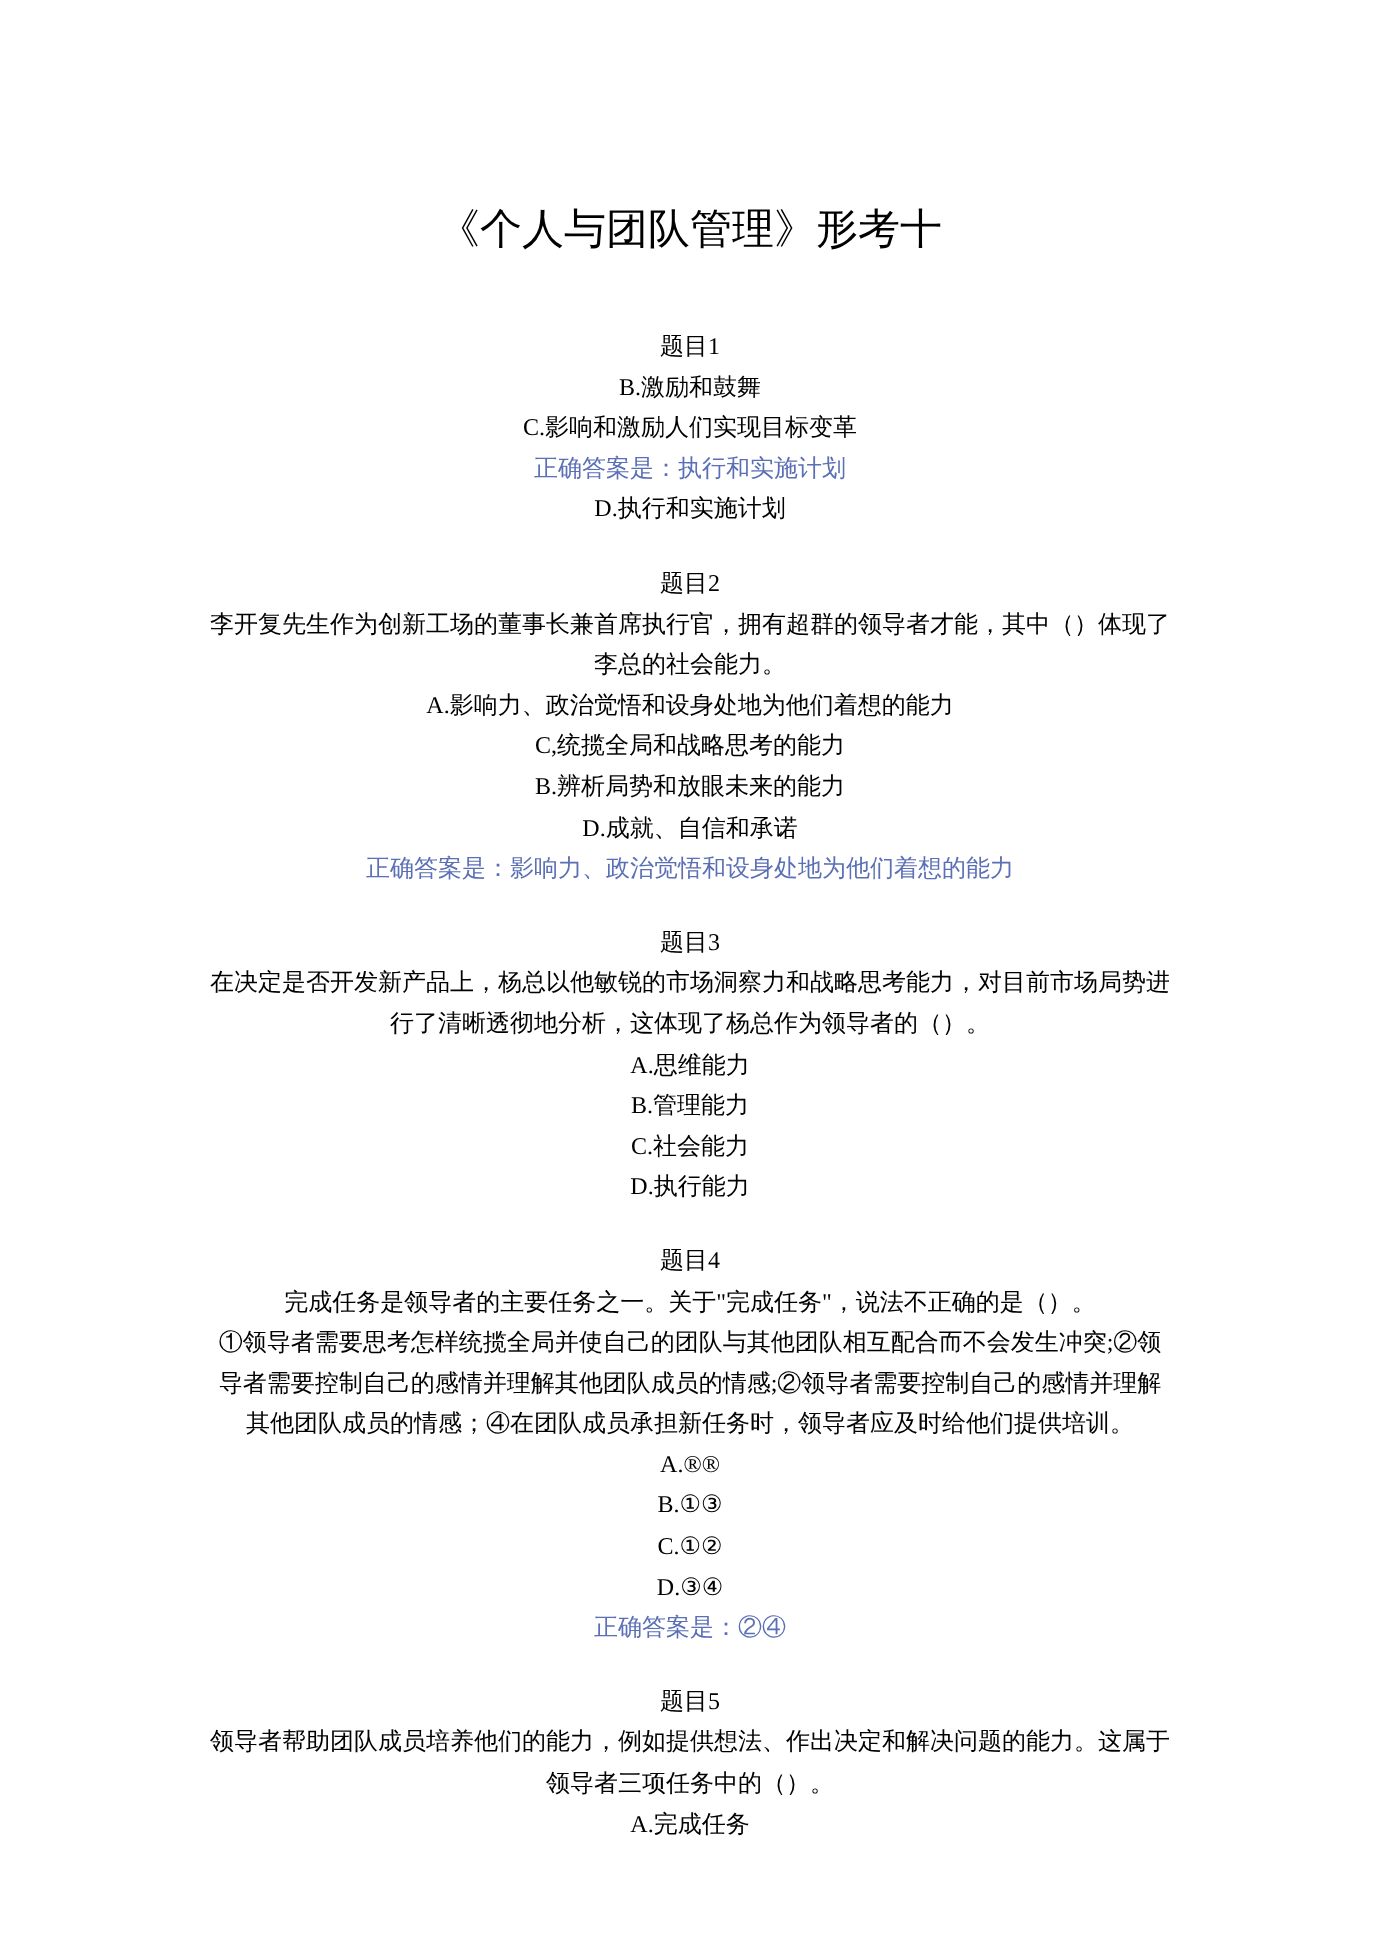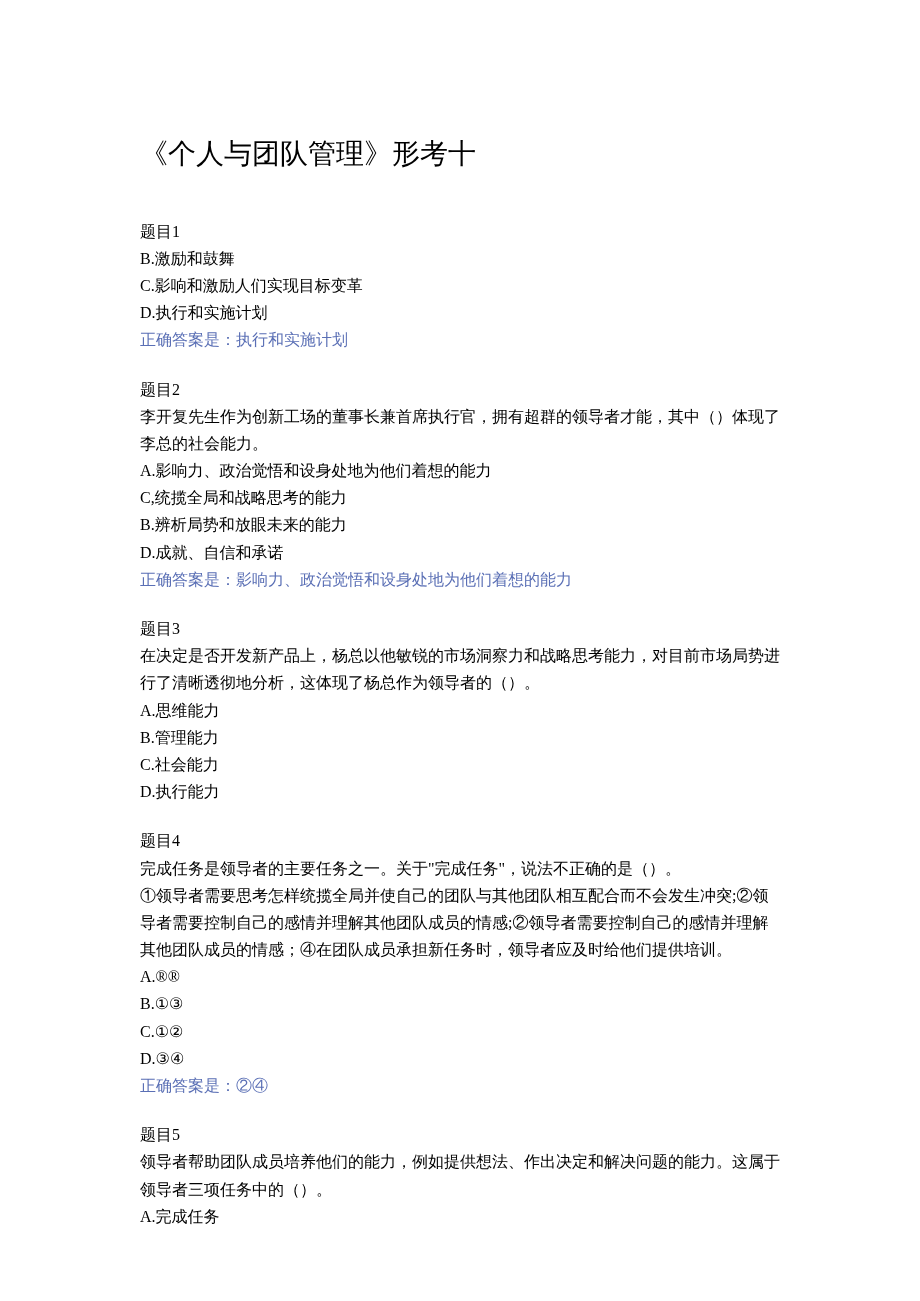--- a/index.html
+++ b/index.html
@@ -12,46 +12,48 @@
     line-height: 1.7;
   }
   .page {
     width: 920px;
     min-height: 1301px;
     box-sizing: border-box;
     padding: 130px 140px 60px 140px;
   }
   .title {
     font-size: 28px;
+    text-align: center;
     margin-bottom: 40px;
     font-family: "SimSun", "宋体", serif;
   }
   .question {
     margin-bottom: 22px;
   }
   .q-line {
     margin: 0;
+    text-align: center;
   }
   .answer {
     color: #5a6fb5;
   }
 </style>
 </head>
 <body>
 
 <div class="page">
 
   <div class="title">《个人与团队管理》形考十</div>
 
   <div class="question">
     <p class="q-line">题目1</p>
     <p class="q-line">B.激励和鼓舞</p>
     <p class="q-line">C.影响和激励人们实现目标变革</p>
+    <p class="q-line answer">正确答案是：执行和实施计划</p>
     <p class="q-line">D.执行和实施计划</p>
-    <p class="q-line answer">正确答案是：执行和实施计划</p>
   </div>
 
   <div class="question">
     <p class="q-line">题目2</p>
     <p class="q-line">李开复先生作为创新工场的董事长兼首席执行官，拥有超群的领导者才能，其中（）体现了李总的社会能力。</p>
     <p class="q-line">A.影响力、政治觉悟和设身处地为他们着想的能力</p>
     <p class="q-line">C,统揽全局和战略思考的能力</p>
     <p class="q-line">B.辨析局势和放眼未来的能力</p>
     <p class="q-line">D.成就、自信和承诺</p>
     <p class="q-line answer">正确答案是：影响力、政治觉悟和设身处地为他们着想的能力</p>

